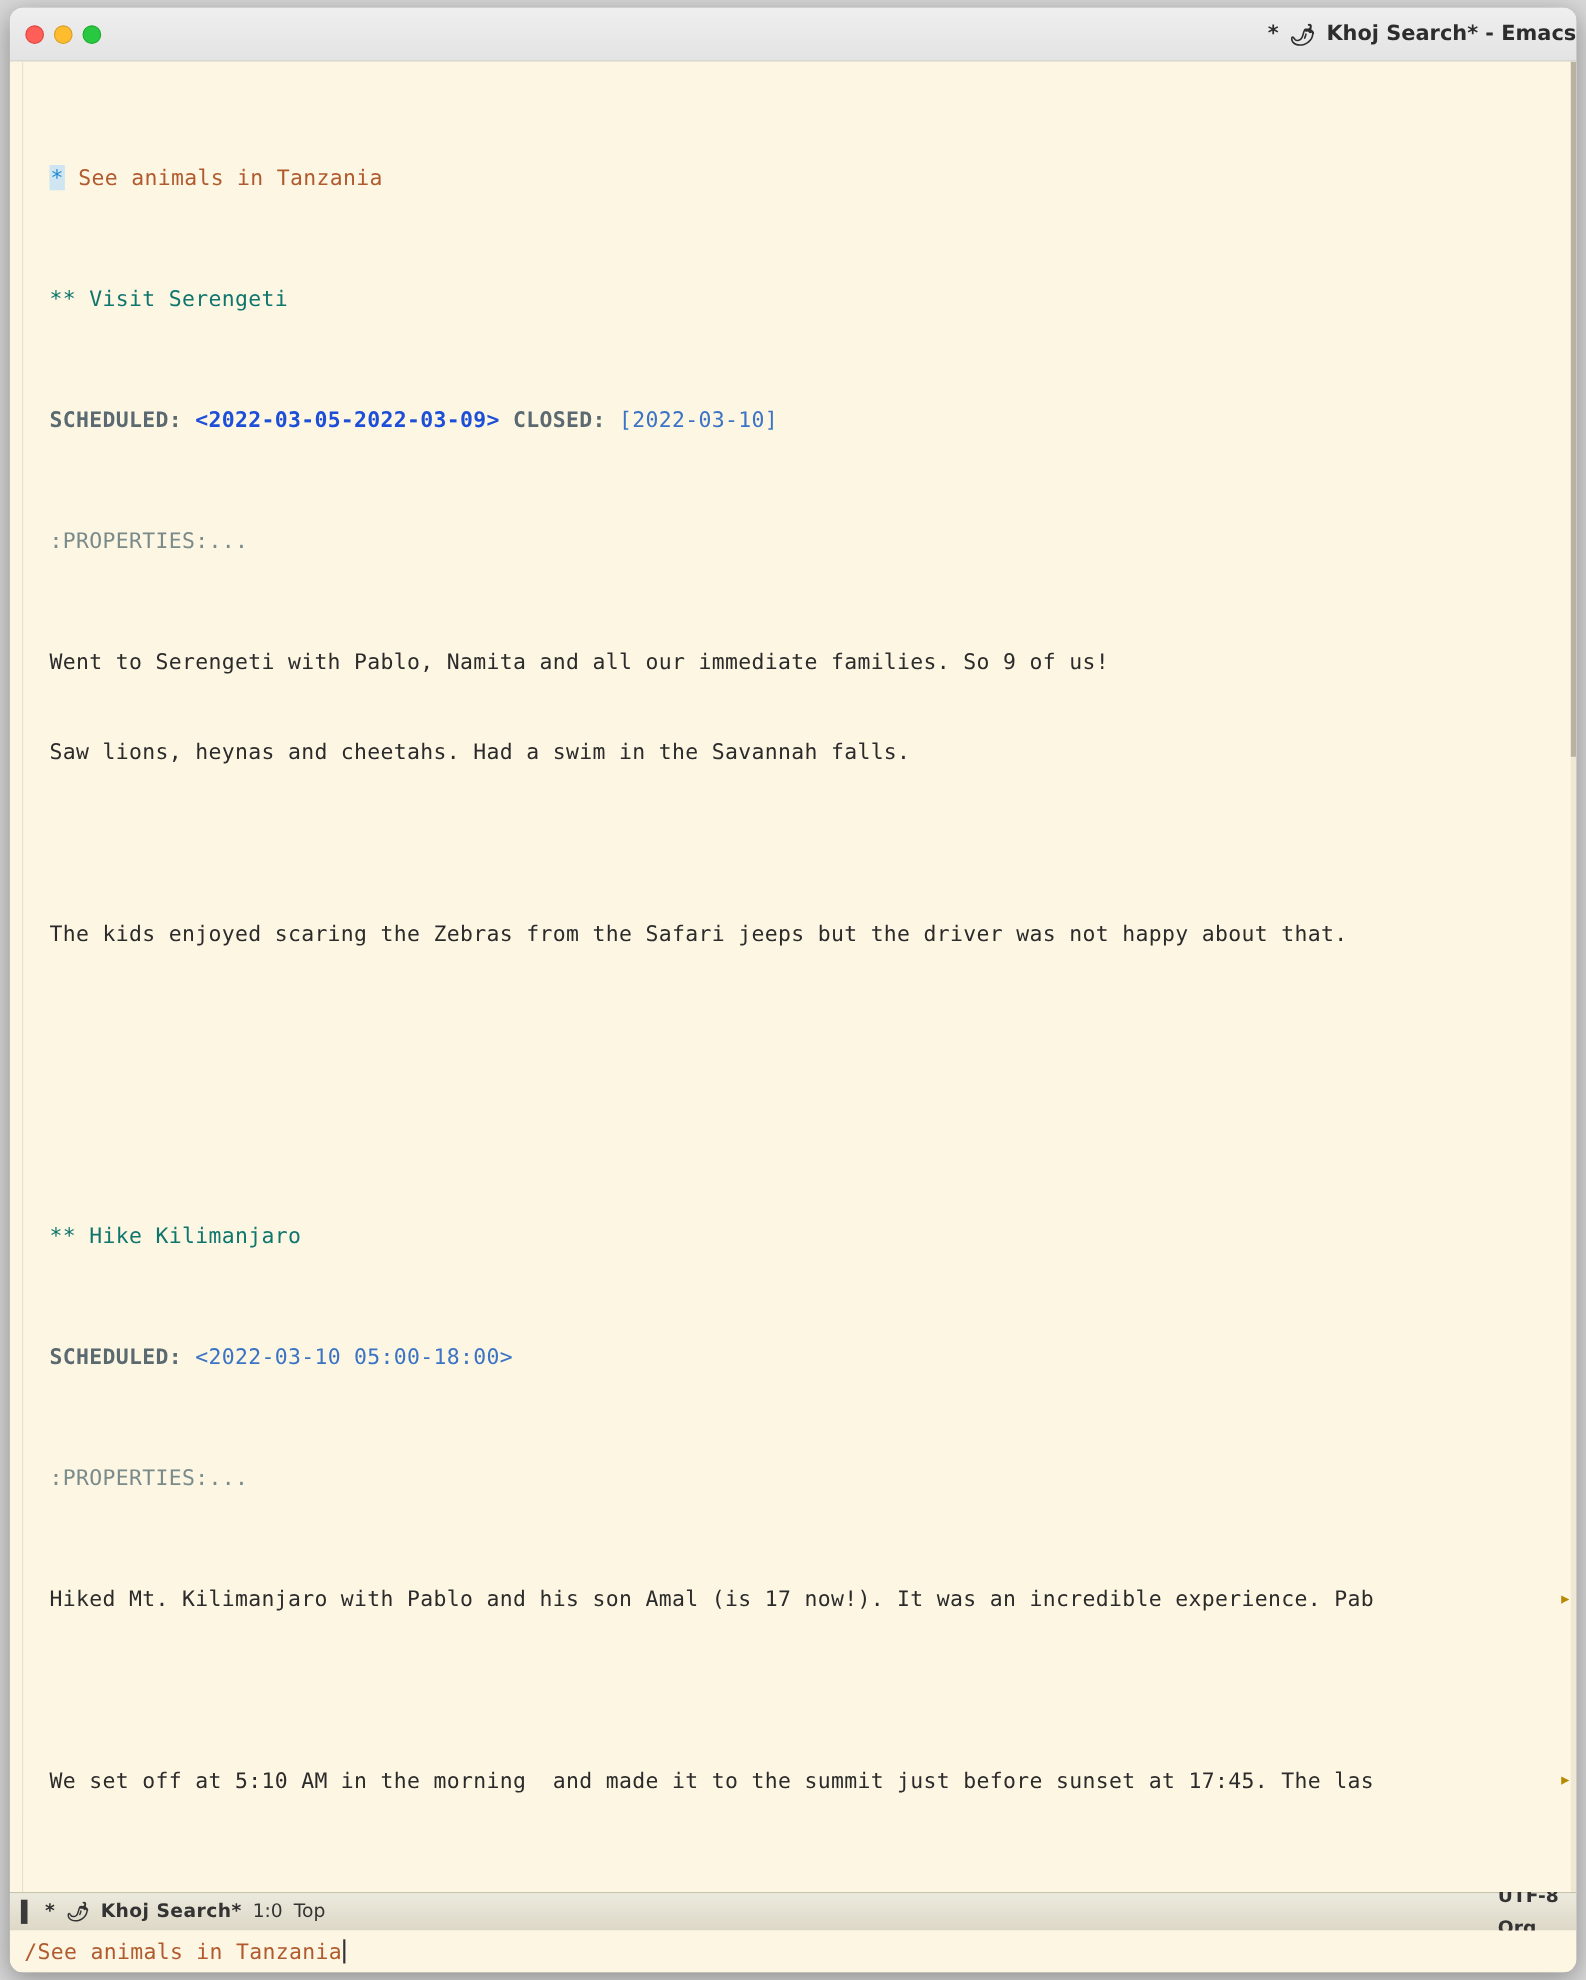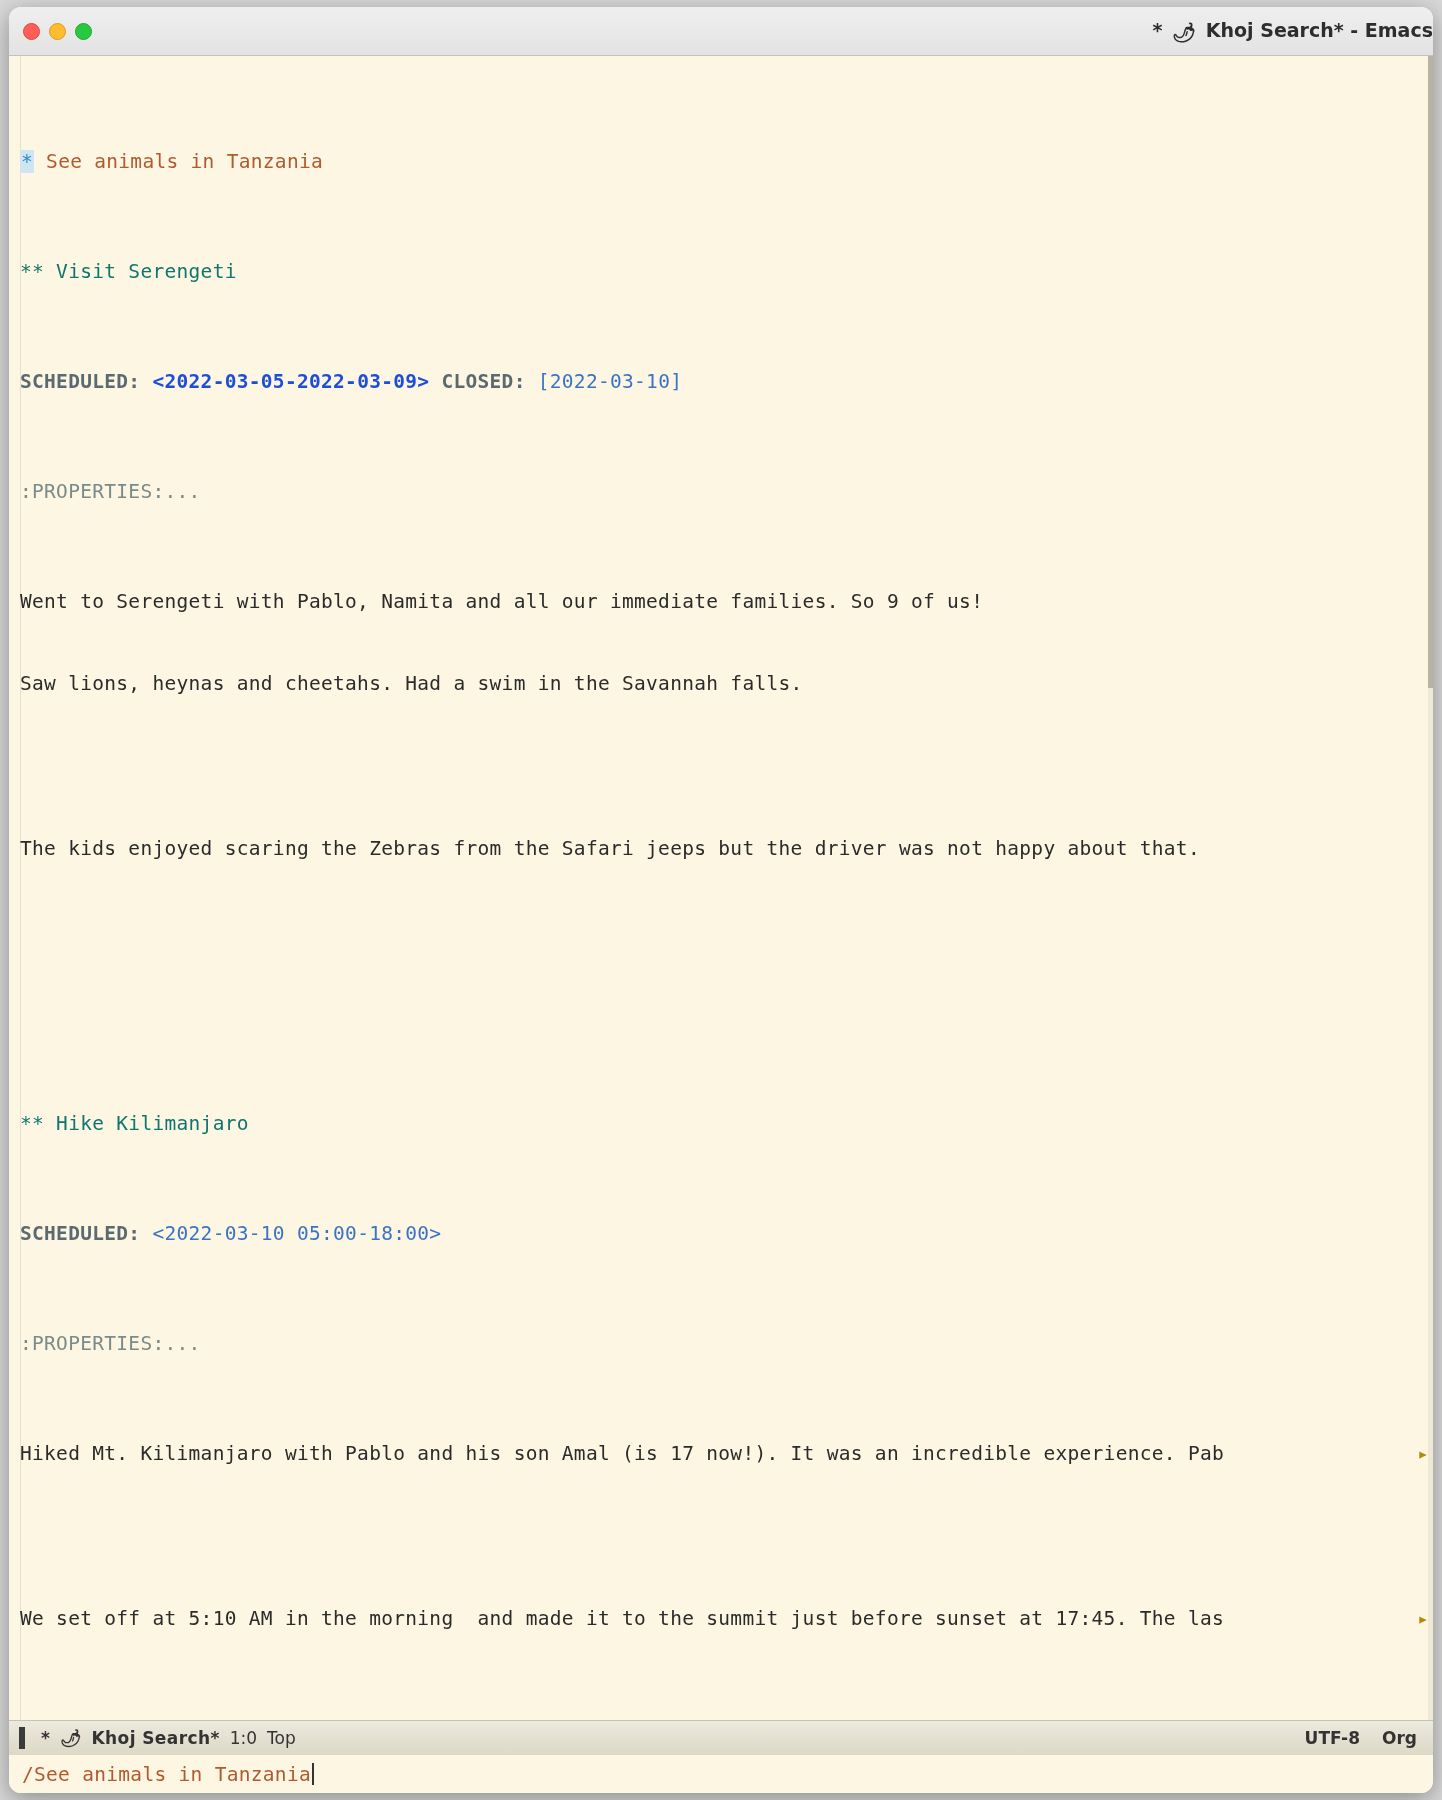--- a/index.html
+++ b/index.html
@@ -74,21 +74,21 @@
   }
   .buffer {
     padding: 9px 0 0 0;
     font-size: 19.5px;
     line-height: 27.5px;
     color: #2b2b2b;
     letter-spacing: 0.3px;
     white-space: pre;
   }
   .line {
-    padding-left: 11px;
+    padding-left: 36px;
     padding-right: 26px;
     height: 27.5px;
     position: relative;
     overflow: hidden;
   }
   .line.blank { height: 27.5px; }
   .trunc::after {
     content: "\25B8";
     position: absolute;
     right: 4px;
@@ -158,21 +158,22 @@
     width: 6px;
     height: 22px;
     background: #3a3a3a;
     margin-right: 6px;
   }
   .ml-name { letter-spacing: 0.4px; }
   .ml-pos { font-weight: normal; }
   .ml-right {
     margin-left: auto;
     display: flex;
-    gap: 22px;
+    gap: 9px;
+    flex-direction: column;
   }
   
   .minibuffer {
     flex: 0 0 38px;
     height: 38px;
     background: #fdf6e3;
     display: flex;
     align-items: center;
     padding-left: 13px;
     font-size: 19.5px;

